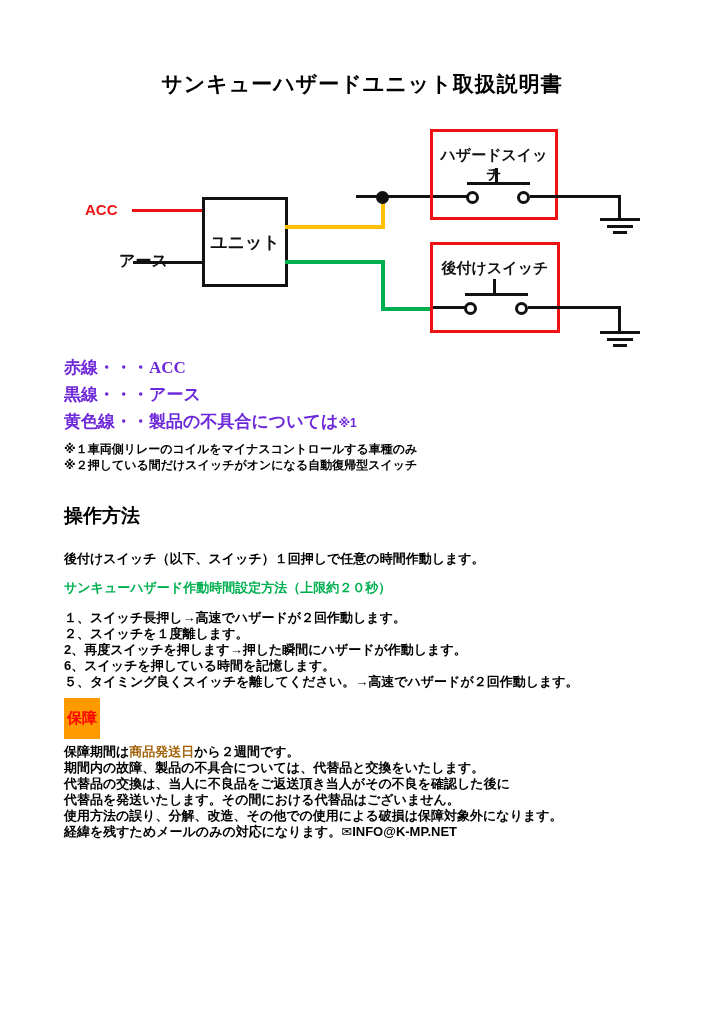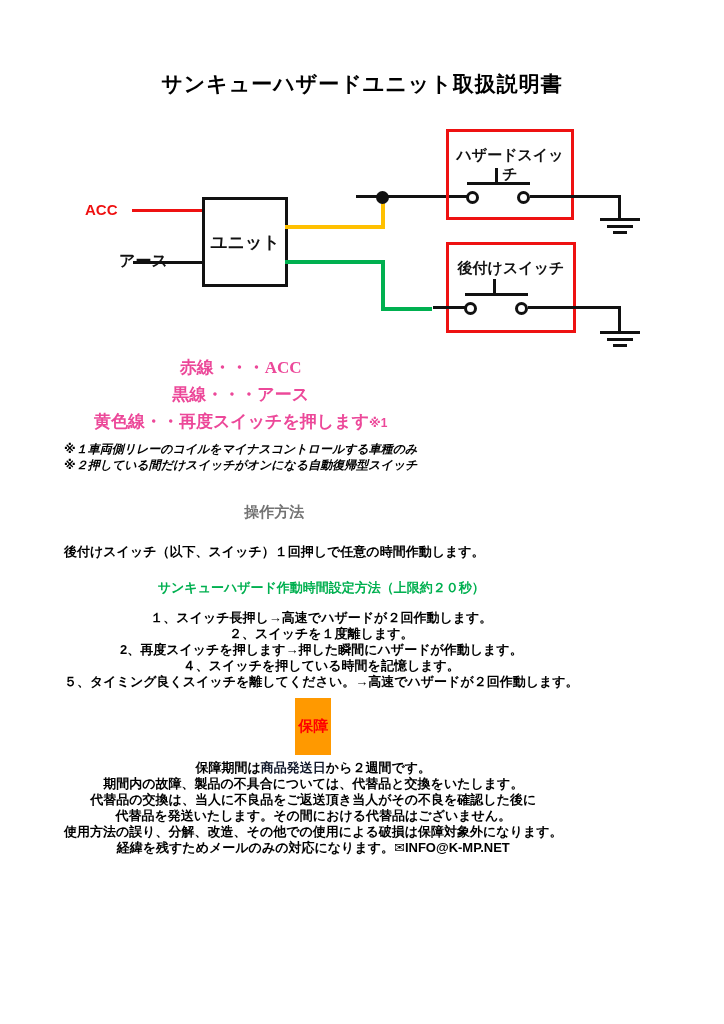--- a/index.html
+++ b/index.html
@@ -7,21 +7,21 @@
   .page {
     position: relative;
     width: 724px;
     height: 1024px;
     background: #ffffff;
     font-family: "Liberation Sans", "DejaVu Sans", sans-serif;
     font-weight: bold;
     color: #111;
     overflow: hidden;
   }
-  .abs { position: absolute; text-align: center; }
+  .abs { position: absolute; }
 
   .title {
     position: absolute;
     left: 0; right: 0; top: 70px;
     text-align: center;
     font-size: 21px;
     letter-spacing: 1px;
     color: #000;
   }
 
@@ -38,21 +38,21 @@
     left: 202px; top: 197px; width: 86px; height: 90px;
     border: 3px solid #111;
     display: flex; align-items: center; justify-content: center;
     font-size: 17px; color: #111; background: #fff;
   }
 
   .red-frame {
     border: 3px solid #ee1111;
     background: transparent;
     text-align: center;
-    font-size: 15px; color: #111; margin-left: 16px;
+    font-size: 15px; color: #111;
   }
   .hazard-box { left: 430px; top: 129px; width: 128px; height: 91px; padding-top: 14px; }
   .addon-box  { left: 430px; top: 242px; width: 130px; height: 91px; padding-top: 14px; }
 
   .junction-dot {
     left: 376px; top: 191px; width: 13px; height: 13px;
     border-radius: 50%; background: #111;
   }
 
   .switch { position: absolute; width: 68px; height: 38px; }
@@ -69,44 +69,44 @@
 
   .ground { position: absolute; width: 40px; height: 16px; }
   .ground-top { left: 600px; top: 218px; }
   .ground-bot { left: 600px; top: 331px; }
   .ground .g1 { position: absolute; left: 0;   top: 0;    width: 40px; height: 3px; background: #111; }
   .ground .g2 { position: absolute; left: 7px; top: 7px;  width: 26px; height: 3px; background: #111; }
   .ground .g3 { position: absolute; left: 13px;top: 13px; width: 14px; height: 3px; background: #111; }
 
   
   .legend { left: 64px; top: 354px; }
-  .legend .big { font-size: 17px; line-height: 27px; color: #ec4899; white-space: nowrap; }
+  .legend .big { font-size: 17px; line-height: 27px; color: #6d28d9; white-space: nowrap; }
   .legend .big .serif { font-family: "Liberation Serif", "DejaVu Serif", serif; }
   .legend .big .ref { font-size: 12px; }
-  .legend .notes { margin-top: 4px; font-size: 12px; line-height: 16px; color: #000; font-style: italic; }
+  .legend .notes { margin-top: 4px; font-size: 12px; line-height: 16px; color: #000; }
 
   .operation { left: 64px; top: 503px; }
-  .operation .head { font-size: 15px; color: #737373; }
+  .operation .head { font-size: 19px; color: #000000; }
   .operation .body { margin-top: 21px; font-size: 13px; color: #000; white-space: nowrap; }
 
   .timing { left: 64px; top: 580px; }
   .timing .head { font-size: 13px; color: #00b050; line-height: 16px; white-space: nowrap; }
   .timing .steps { margin-top: 14px; }
   .timing .steps div { font-size: 13px; line-height: 16px; color: #000; white-space: nowrap; }
 
   .warranty { left: 64px; top: 698px; }
   .warranty .badge {
     display: inline-block;
     font-size: 15px; color: #ff0000;
     background: #ff9900;
-    padding: 19px 3px;
+    padding: 11px 3px;
   }
   .warranty .lines { margin-top: 5px; }
   .warranty .lines div { font-size: 13px; line-height: 16px; color: #000; white-space: nowrap; }
-  .warranty .red { color: #0f172a; }
+  .warranty .red { color: #a16207; }
   .warranty .email-icon { font-weight: normal; }
 </style>
 </head>
 <body>
 
 <div class="page">
 
   <div class="title">サンキューハザードユニット取扱説明書</div>
 
   <div>
@@ -169,40 +169,40 @@
       <div class="g3"></div>
     </div>
   </div>
 
   <div class="abs legend">
     <div class="big">
       <span>赤線・・・</span><span class="serif">ACC</span>
     </div>
     <div class="big">黒線・・・アース</div>
     <div class="big">
-      <span>黄色線・・再度スイッチを押します</span><span class="ref">※1</span>
+      <span>黄色線・・製品の不具合については</span><span class="ref">※1</span>
     </div>
     <div class="notes">
       <div>※１車両側リレーのコイルをマイナスコントロールする車種のみ</div>
       <div>※２押している間だけスイッチがオンになる自動復帰型スイッチ</div>
     </div>
   </div>
 
   <div class="abs operation">
     <div class="head">操作方法</div>
     <div class="body">後付けスイッチ（以下、スイッチ）１回押しで任意の時間作動します。</div>
   </div>
 
   <div class="abs timing">
     <div class="head">サンキューハザード作動時間設定方法（上限約２０秒）</div>
     <div class="steps">
       <div>１、スイッチ長押し→高速でハザードが２回作動します。</div>
       <div>２、スイッチを１度離します。</div>
       <div>2、再度スイッチを押します→押した瞬間にハザードが作動します。</div>
-      <div>４、スイッチを押している時間を記憶します。</div>
+      <div>6、スイッチを押している時間を記憶します。</div>
       <div>５、タイミング良くスイッチを離してください。→高速でハザードが２回作動します。</div>
     </div>
   </div>
 
   <div class="abs warranty">
     <div><span class="badge">保障</span></div>
     <div class="lines">
       <div>
         <span>保障期間は</span><span class="red">商品発送日</span><span>から２週間です。</span>
       </div>

